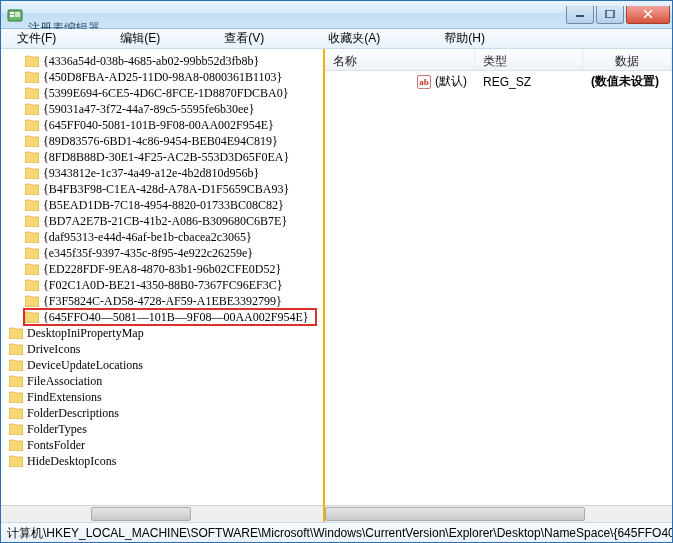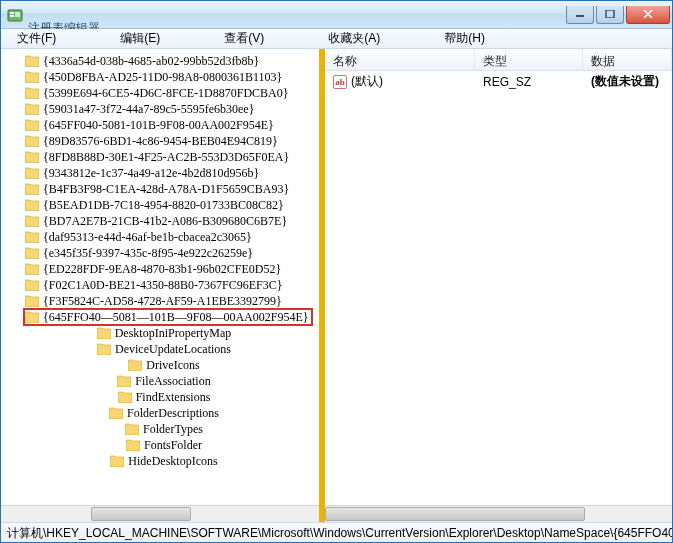--- a/index.html
+++ b/index.html
@@ -8,37 +8,37 @@
   .titlebar { height: 28px; background: linear-gradient(to bottom, #e8f3fd 0%, #d5e9f9 45%, #c2ddf3 46%, #cfe6f7 100%); display: flex; align-items: center; padding: 0 2px 0 6px; border-bottom: 1px solid #9fbfdc; }
   .titlebar .app-icon { width: 16px; height: 16px; margin-right: 5px; }
   .title-text { flex: 1; color: #1c3d5f; font-size: 12px; margin-top: 28px; }
   .win-btns { display: flex; gap: 2px; }
   .win-btn { height: 18px; border: 1px solid #6c8ba8; border-top: none; border-radius: 0 0 3px 3px; display: flex; align-items: center; justify-content: center; cursor: default; }
   .win-min, .win-max { width: 28px; background: linear-gradient(to bottom,#d6e6f5,#b7d1ea); }
   .win-close { width: 44px; background: linear-gradient(to bottom,#f0a49b,#d9533c); border-color:#a63e2c; color:#fff; }
   .menubar { height: 20px; background: linear-gradient(to bottom,#f6fafe,#e8f1fa); border-bottom:1px solid #c9dbea; display:flex; align-items:center; padding:0 8px;gap:48px; }
   .menu-item { padding: 2px 8px; cursor: default; }
   .workspace { flex:1; display:flex; min-height:0; }
-  .tree-pane { width: 324px; border-right:6px solid #eab308; display:flex; flex-direction:column; position:relative; }
+  .tree-pane { width: 324px; border-right:2px solid #eab308; display:flex; flex-direction:column; position:relative; }
   .tree-scroll { flex:1; overflow:hidden; position:relative; padding-top:4px; }
   .tree-item { display:flex; align-items:center; height:16px; padding-left:24px; white-space:nowrap; cursor:default; }
-  .tree-item.lvl1 { padding-left:8px;justify-content:center; }
+  .tree-item.lvl1 { padding-left:8px; }
   .tree-item .folder { width:14px; height:12px; margin-right:4px; flex-shrink:0; }
   .tree-item .lbl { font-size:12px; color:#000; font-family: Tahoma, "SimSun"; }
   .tree-item.highlight { position:relative; }
   .tree-item.highlight::after { content:""; position:absolute; left:22px; right:6px; top:-1px; bottom:-1px; border:2px solid #d9302c; pointer-events:none; }
   .hscroll { height:17px; background:#efefef; border-top:1px solid #d4d4d4; position:relative; }
   .hscroll .thumb { position:absolute; top:1px; bottom:1px; background:linear-gradient(to bottom,#e6e6e6,#c8c8c8); border:1px solid #aaa; border-radius:2px; }
   .list-pane { flex:1; display:flex; flex-direction:column; }
   .col-headers { height:22px; background:linear-gradient(to bottom,#fdfdfe,#eef3f9); border-bottom:1px solid #d6e1ec; display:flex; }
   .col { padding:4px 20px 0 8px; border-right:1px solid #e2e9f1; font-size:12px; color:#222; }
-  .col.c1 { width:150px; } .col.c2 { width:108px; } .col.c3 { flex:1; }
+  .col.c1 { width:150px; } .col.c2 { width:108px; } .col.c3 { flex:1;margin-left:24px; }
   .list-body { flex:1; position:relative; }
   .list-row { display:flex; align-items:center; height:18px; padding-top:3px; }
-  .list-row .cell { padding:0 8px; font-size:12px; }
+  .list-row .cell { padding:0 8px; font-size:12px;justify-content:flex-end; }
   .list-row .cell.c1 { width:150px; display:flex; align-items:center; gap:4px; }
   .list-row .cell.c2 { width:108px; } .list-row .cell.c3 { flex:1;font-weight:bold; }
   .ab-icon { width:14px; height:14px; display:inline-flex; align-items:center; justify-content:center; border:1px solid #c77; color:#c33; font-size:9px; font-weight:bold; font-family:Tahoma; border-radius:2px; background:#fff; }
   .statusbar { height:20px; background:linear-gradient(to bottom,#f6fafe,#e8f1fa); border-top:1px solid #c9dbea; padding:2px 6px; font-size:12px; white-space:nowrap; overflow:hidden; }
 </style>
 </head>
 <body>
 
 <div class="window">
 
@@ -186,27 +186,27 @@
           <div class="tree-item lvl1">
             <svg class="folder" viewBox="0 0 14 12">
               <path d="M0 2 Q0 1 1 1 L5 1 L6 2 L13 2 Q14 2 14 3 L14 11 Q14 12 13 12 L1 12 Q0 12 0 11 Z" fill="#f8d673" stroke="#c9a22f" stroke-width="0.6"></path>
             </svg>
             <span class="lbl">DesktopIniPropertyMap</span>
           </div>
           <div class="tree-item lvl1">
             <svg class="folder" viewBox="0 0 14 12">
               <path d="M0 2 Q0 1 1 1 L5 1 L6 2 L13 2 Q14 2 14 3 L14 11 Q14 12 13 12 L1 12 Q0 12 0 11 Z" fill="#f8d673" stroke="#c9a22f" stroke-width="0.6"></path>
             </svg>
+            <span class="lbl">DriveIcons</span>
+          </div>
+          <div class="tree-item lvl1">
+            <svg class="folder" viewBox="0 0 14 12">
+              <path d="M0 2 Q0 1 1 1 L5 1 L6 2 L13 2 Q14 2 14 3 L14 11 Q14 12 13 12 L1 12 Q0 12 0 11 Z" fill="#f8d673" stroke="#c9a22f" stroke-width="0.6"></path>
+            </svg>
             <span class="lbl">DeviceUpdateLocations</span>
-          </div>
-          <div class="tree-item lvl1">
-            <svg class="folder" viewBox="0 0 14 12">
-              <path d="M0 2 Q0 1 1 1 L5 1 L6 2 L13 2 Q14 2 14 3 L14 11 Q14 12 13 12 L1 12 Q0 12 0 11 Z" fill="#f8d673" stroke="#c9a22f" stroke-width="0.6"></path>
-            </svg>
-            <span class="lbl">DriveIcons</span>
           </div>
           <div class="tree-item lvl1">
             <svg class="folder" viewBox="0 0 14 12">
               <path d="M0 2 Q0 1 1 1 L5 1 L6 2 L13 2 Q14 2 14 3 L14 11 Q14 12 13 12 L1 12 Q0 12 0 11 Z" fill="#f8d673" stroke="#c9a22f" stroke-width="0.6"></path>
             </svg>
             <span class="lbl">FileAssociation</span>
           </div>
           <div class="tree-item lvl1">
             <svg class="folder" viewBox="0 0 14 12">
               <path d="M0 2 Q0 1 1 1 L5 1 L6 2 L13 2 Q14 2 14 3 L14 11 Q14 12 13 12 L1 12 Q0 12 0 11 Z" fill="#f8d673" stroke="#c9a22f" stroke-width="0.6"></path>

